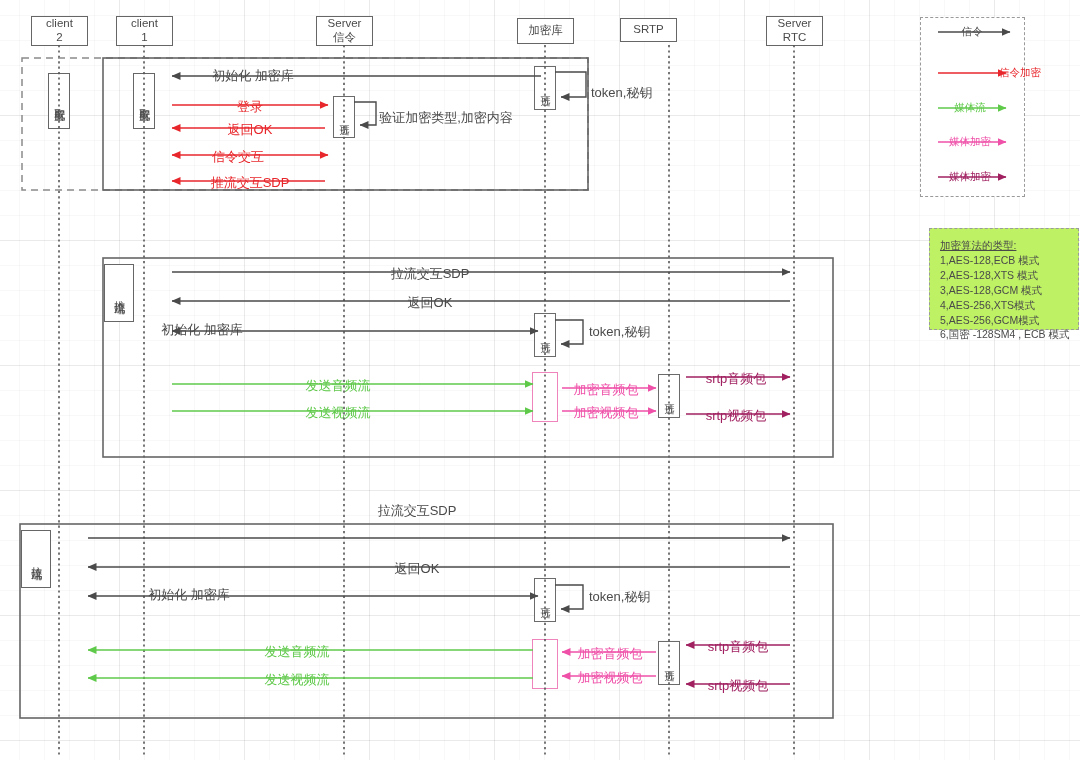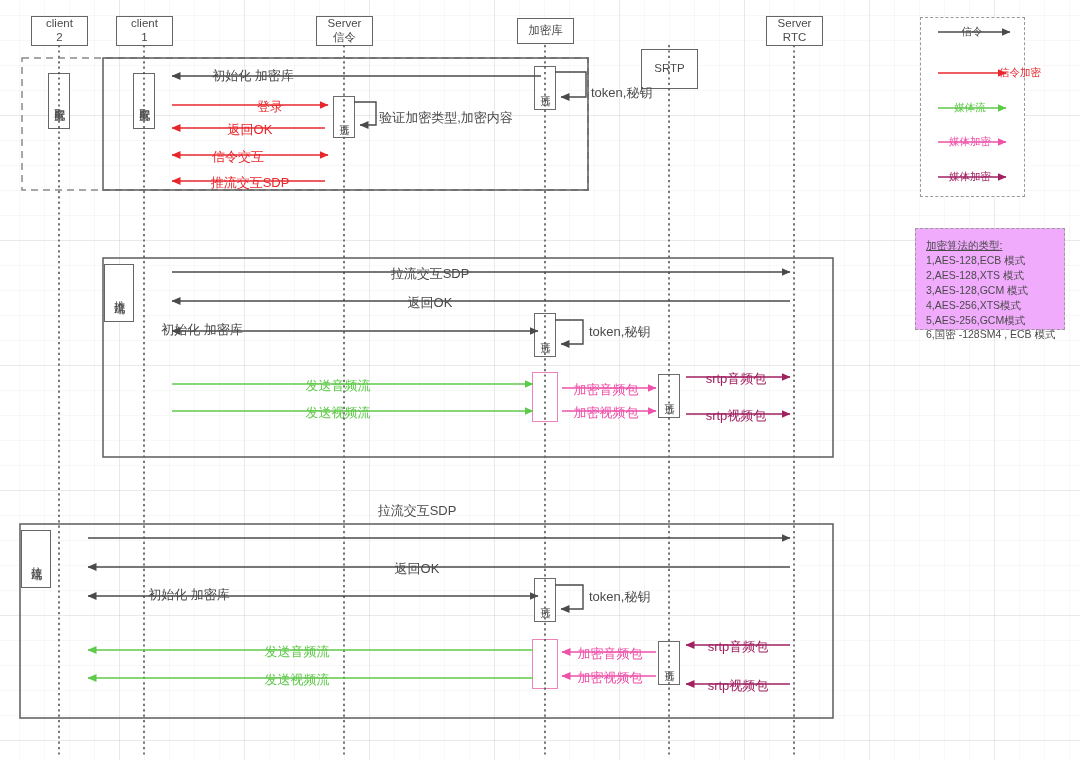--- a/index.html
+++ b/index.html
@@ -88,26 +88,27 @@
   }
   .legend-item{
     position:absolute;
     font-size:10.5px;
     white-space:nowrap;
     transform:translateX(-50%);
   }
   .algobox{
     position:absolute;
     border:1.5px dashed #9a9a9a;
-    background:#f0abfc;
+    background:#bef264;
     box-sizing:border-box;
     padding:9px 10px;
     font-size:10.5px;
     color:#4a4a4a;
     line-height:1.42;
+    margin-left:14px;
   }
   .algobox .hd{text-decoration:underline;}
   .algobox div{white-space:nowrap;}
 </style>
 </head>
 <body>
 
 <div id="grid"></div>
 
 <svg id="canvas" width="1080" height="760">
@@ -261,21 +262,21 @@
   <div>client</div>
   <div>1</div>
 </div>
 <div class="participant" style="left:316px;top:16px;width:57px;height:30px;">
   <div>Server</div>
   <div>信令</div>
 </div>
 <div class="participant" style="left:517px;top:18px;width:57px;height:26px;">
   <div>加密库</div>
 </div>
-<div class="participant" style="left:641px;top:18px;width:57px;height:40px;margin-top:31px;">
+<div class="participant" style="left:620px;top:18px;width:57px;height:24px;">
   <div>SRTP</div>
 </div>
 <div class="participant" style="left:766px;top:16px;width:57px;height:30px;">
   <div>Server</div>
   <div>RTC</div>
 </div>
 
 <div class="vbox" style="left:48px;top:73px;width:22px;height:56px;">
   <span>取配置</span>
 </div>
@@ -305,21 +306,21 @@
 
 <div class="vbox" style="left:104px;top:264px;width:30px;height:58px;font-size:11px;">
   <span>推流端</span>
 </div>
 <div class="vbox" style="left:21px;top:530px;width:30px;height:58px;font-size:11px;">
   <span>拉流端</span>
 </div>
 
 <div class="msg two" style="left:253px;top:69px;color:#4a4a4a;">初始化
 加密库</div>
-<div class="msg" style="left:250px;top:98px;color:#e8272c;margin-left:20px;">登录</div>
+<div class="msg" style="left:250px;top:98px;color:#e8272c;">登录</div>
 <div class="msg" style="left:250px;top:121px;color:#e8272c;">返回OK</div>
 <div class="msg" style="left:238px;top:148px;color:#e8272c;">信令交互</div>
 <div class="msg" style="left:250px;top:174px;color:#e8272c;">推流交互SDP</div>
 <div class="msg" style="left:446px;top:109px;color:#4a4a4a;">验证加密类型,加密内容</div>
 <div class="msg" style="left:591px;top:84px;color:#4a4a4a;transform:none;">token,秘钥</div>
 
 <div class="msg" style="left:430px;top:265px;color:#4a4a4a;">拉流交互SDP</div>
 <div class="msg" style="left:430px;top:294px;color:#4a4a4a;">返回OK</div>
 <div class="msg two" style="left:202px;top:323px;color:#4a4a4a;">初始化
 加密库</div>

